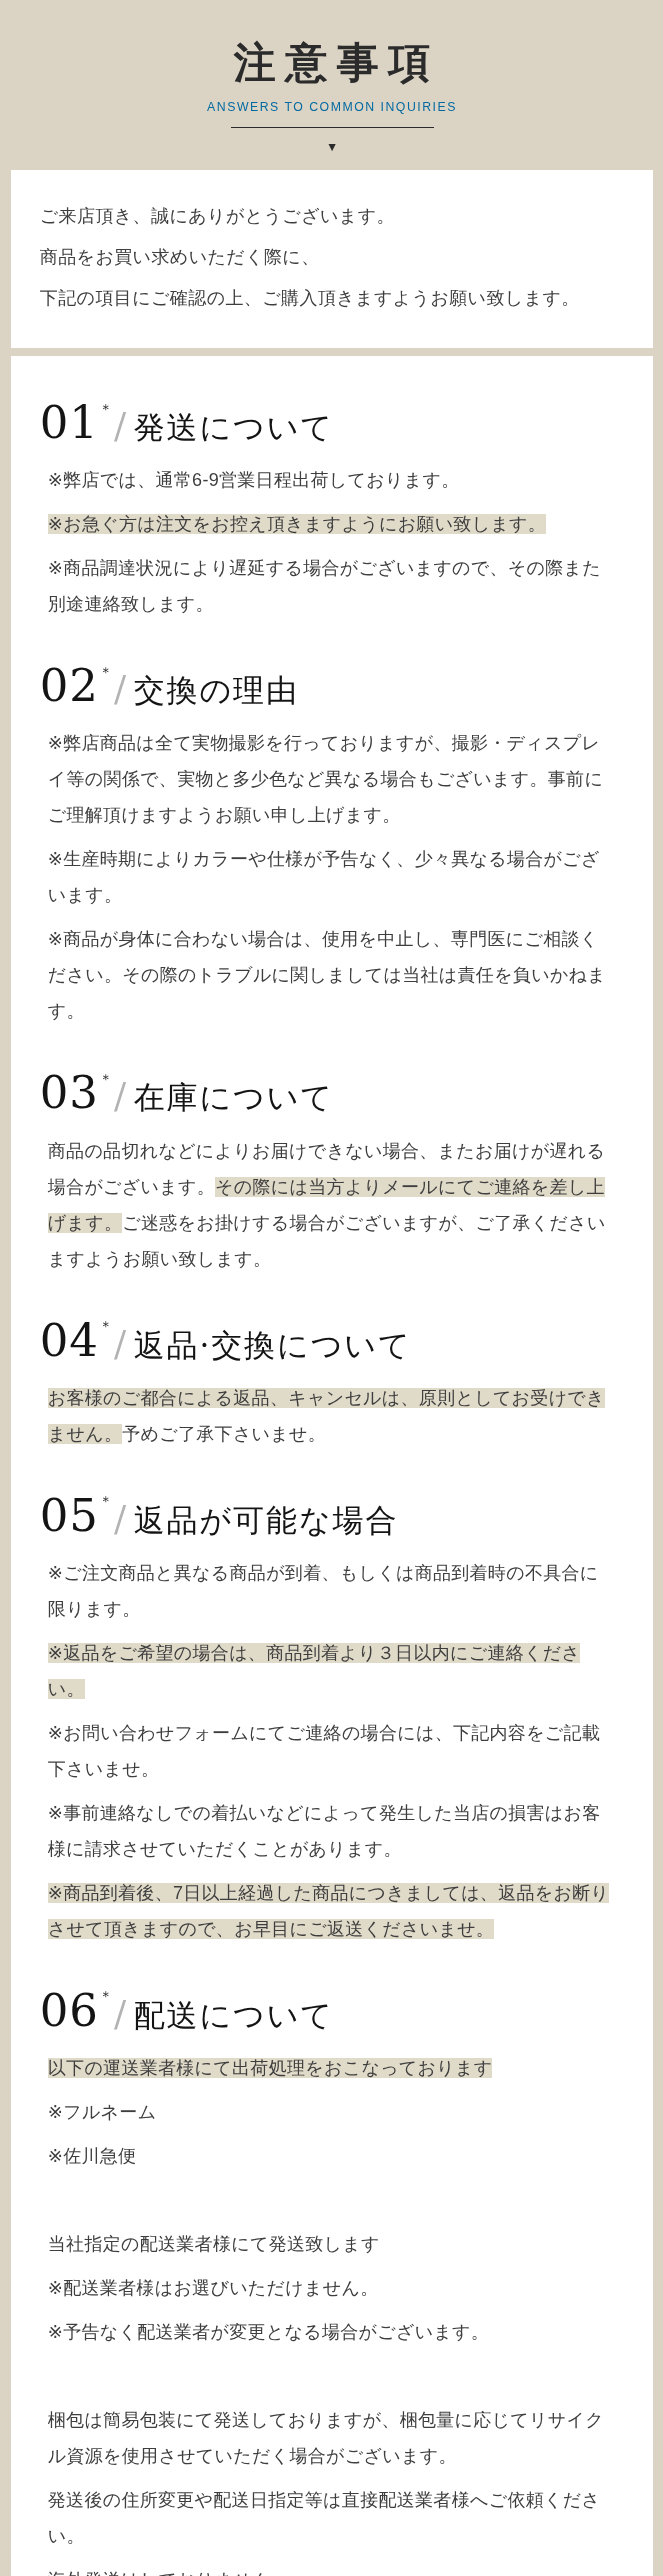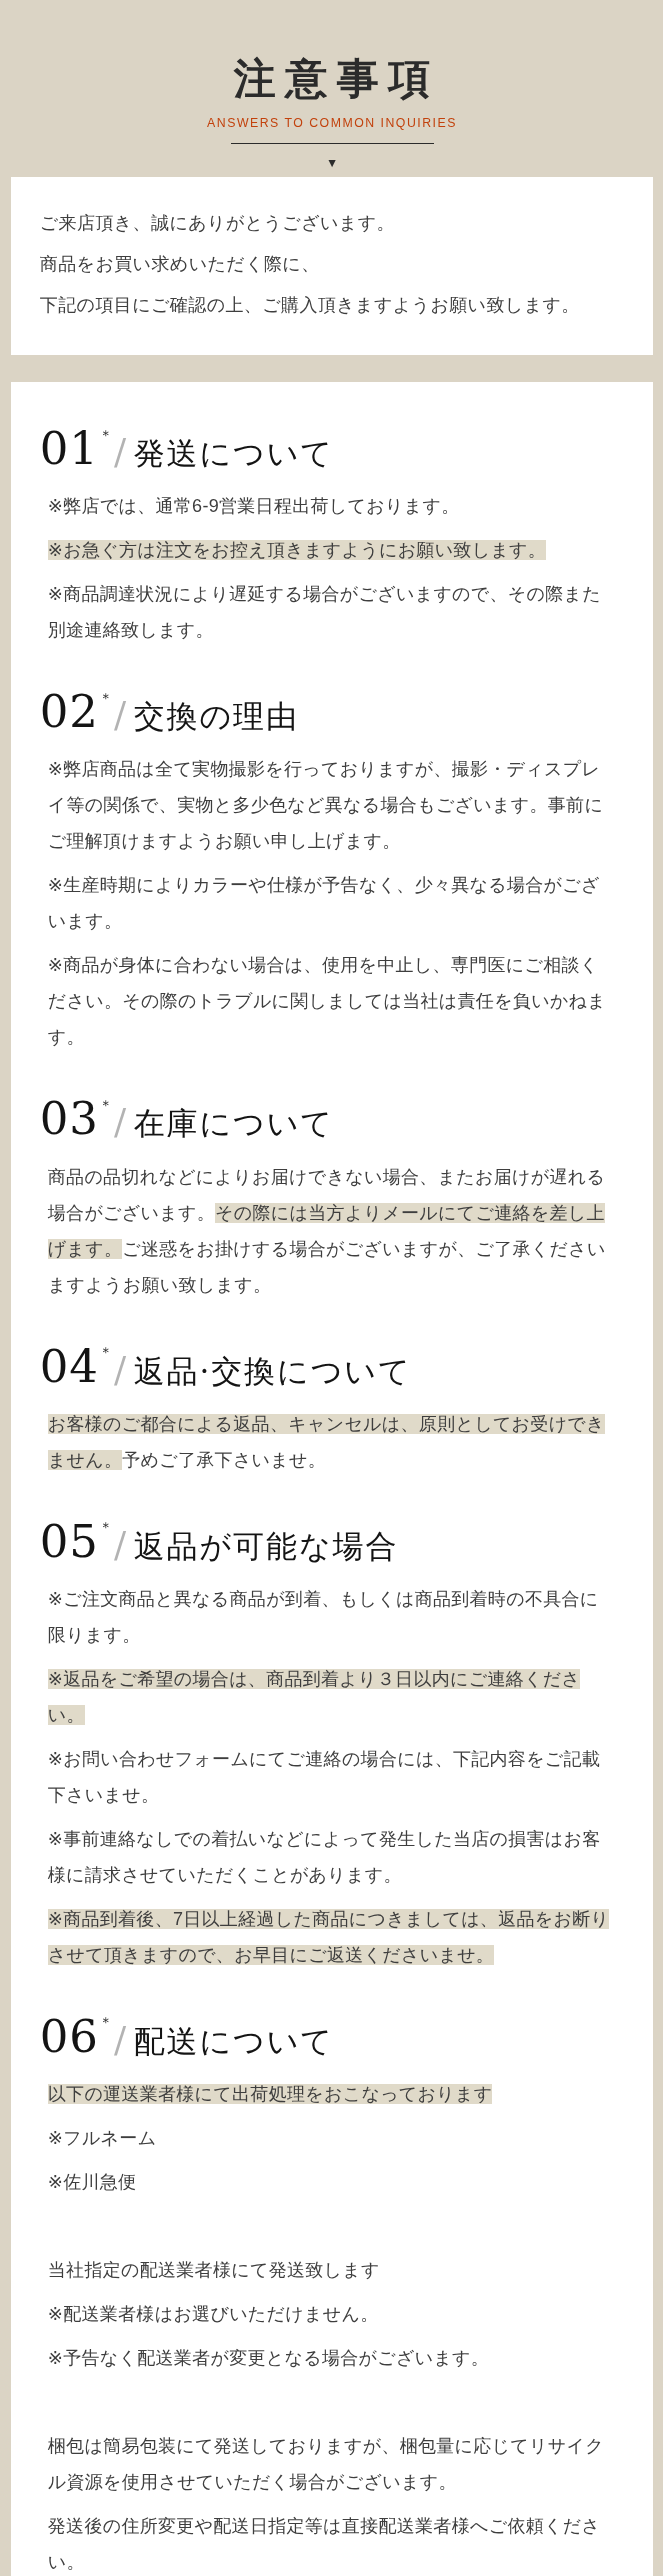--- a/index.html
+++ b/index.html
@@ -14,34 +14,34 @@
   html,body{margin:0;padding:0;}
   body{
     width:664px;
     background:var(--page-bg);
     font-family:"Liberation Sans","DejaVu Sans",sans-serif;
     color:var(--body-text);
   }
   .page{width:664px;padding-bottom:16px;}
 
   
-  .header{text-align:center;padding:38px 0 7px;margin-top:16px;}
+  .header{text-align:center;padding:38px 0 16px;}
   .header-title{
     font-size:42px;font-weight:bold;color:#2b2b2b;
     letter-spacing:9.5px;text-indent:9.5px;line-height:1.2;
   }
   .header-subtitle{
-    font-size:12.3px;color:#c2410c;letter-spacing:1.5px;margin-top:11.4px;
+    font-size:12.3px;color:#0369a1;letter-spacing:1.5px;margin-top:11.4px;
   }
   .header-rule{width:203px;height:0;border-top:0.9px solid #2b2b2b;margin:13.3px auto 0;}
   .header-arrow{font-size:12.3px;color:#2b2b2b;margin-top:13.3px;line-height:1;}
 
   
   .card{background:var(--card-bg);margin:0 11.4px;padding:25px 28.4px;}
-  .card-intro{margin-bottom:27px;padding:26.5px 28.4px 28.4px;}
+  .card-intro{margin-bottom:8px;padding:26.5px 28.4px 28.4px;}
   .intro-line{font-size:18px;line-height:41px;letter-spacing:0.4px;margin:0;}
 
   .card-main{padding-top:3.8px;padding-bottom:38px;}
 
   
   .sec-heading{
     margin:38px 0 13.3px;
     font-family:"DejaVu Serif","Liberation Serif",serif;
     font-weight:400;color:var(--heading-text);
     line-height:1.15;

